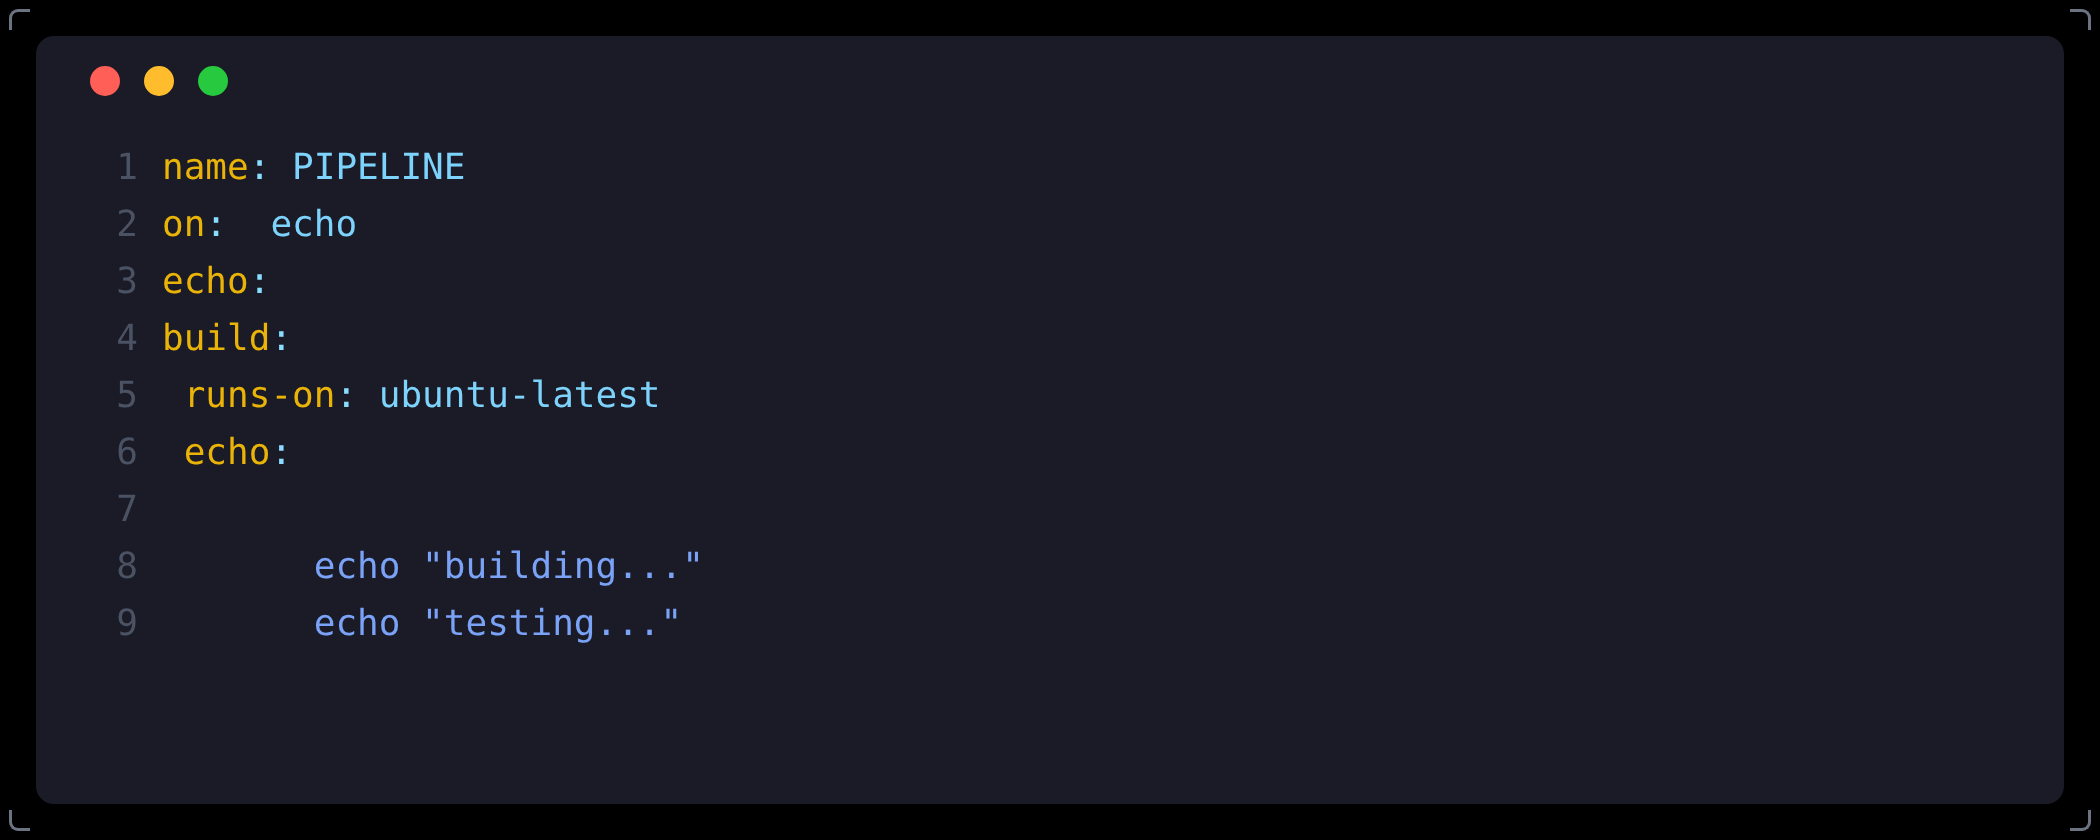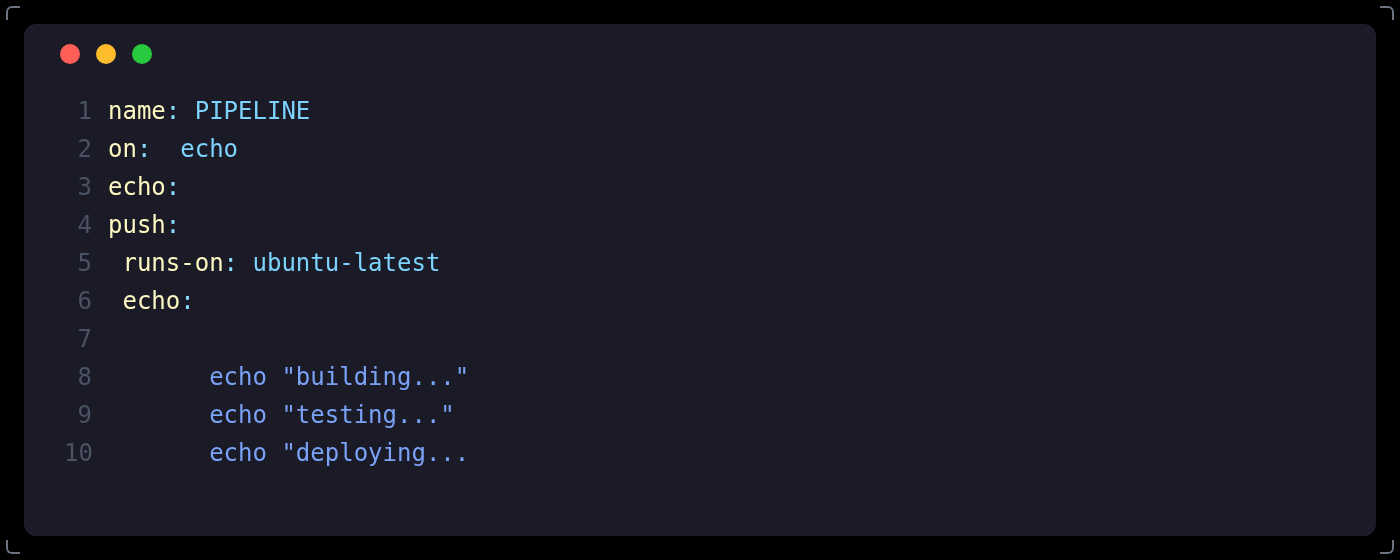--- a/index.html
+++ b/index.html
@@ -49,21 +49,21 @@
       white-space: pre;
     }
     .line-number {
       color: #4a5263;
       width: 44px;
       text-align: right;
       padding-right: 16px;
       user-select: none;
       flex-shrink: 0;
     }
-    .tok-key { color: #fef9c3; }
+    .tok-key { color: #eab308; }
     .tok-colon { color: #89ddff; }
     .tok-value { color: #7dd3fc; }
     .tok-string { color: #7aa2f7; }
     .tok-dash { color: #89ddff; }
     .tok-plain { color: #c0caf5; }
     .corner-tl, .corner-tr, .corner-bl, .corner-br {
       position: absolute;
       width: 14px;
       height: 14px;
       border-color: #6b7280;
@@ -95,22 +95,21 @@
   <div class="window">
     <div class="traffic-lights">
       <div class="traffic-light tl-red"></div>
       <div class="traffic-light tl-yellow"></div>
       <div class="traffic-light tl-green"></div>
     </div>
     <div class="code-area" id="code-area">
         <div class="code-line"><span class="line-number">1</span><span><span class="tok-key">name</span><span class="tok-colon">:</span><span class="tok-plain"> </span><span class="tok-value">PIPELINE</span></span></div>
         <div class="code-line"><span class="line-number">2</span><span><span class="tok-key">on</span><span class="tok-colon">:</span><span class="tok-plain">  </span><span class="tok-value">echo</span></span></div>
         <div class="code-line"><span class="line-number">3</span><span><span class="tok-key">echo</span><span class="tok-colon">:</span></span></div>
-        <div class="code-line"><span class="line-number">4</span><span><span class="tok-key">push</span><span class="tok-colon">:</span></span></div>
+        <div class="code-line"><span class="line-number">4</span><span><span class="tok-key">build</span><span class="tok-colon">:</span></span></div>
         <div class="code-line"><span class="line-number">5</span><span><span class="tok-plain"> </span><span class="tok-key">runs-on</span><span class="tok-colon">:</span><span class="tok-plain"> </span><span class="tok-value">ubuntu-latest</span></span></div>
         <div class="code-line"><span class="line-number">6</span><span><span class="tok-plain"> </span><span class="tok-key">echo</span><span class="tok-colon">:</span></span></div>
         <div class="code-line"><span class="line-number">7</span></div>
         <div class="code-line"><span class="line-number">8</span><span><span class="tok-plain">       </span><span class="tok-string">echo "building..."</span></span></div>
         <div class="code-line"><span class="line-number">9</span><span><span class="tok-plain">       </span><span class="tok-string">echo "testing..."</span></span></div>
-        <div class="code-line"><span class="line-number">10</span><span><span class="tok-plain">       </span><span class="tok-string">echo "deploying...</span></span></div>
       </div>
   </div>
 </div>
 
 </body></html>

